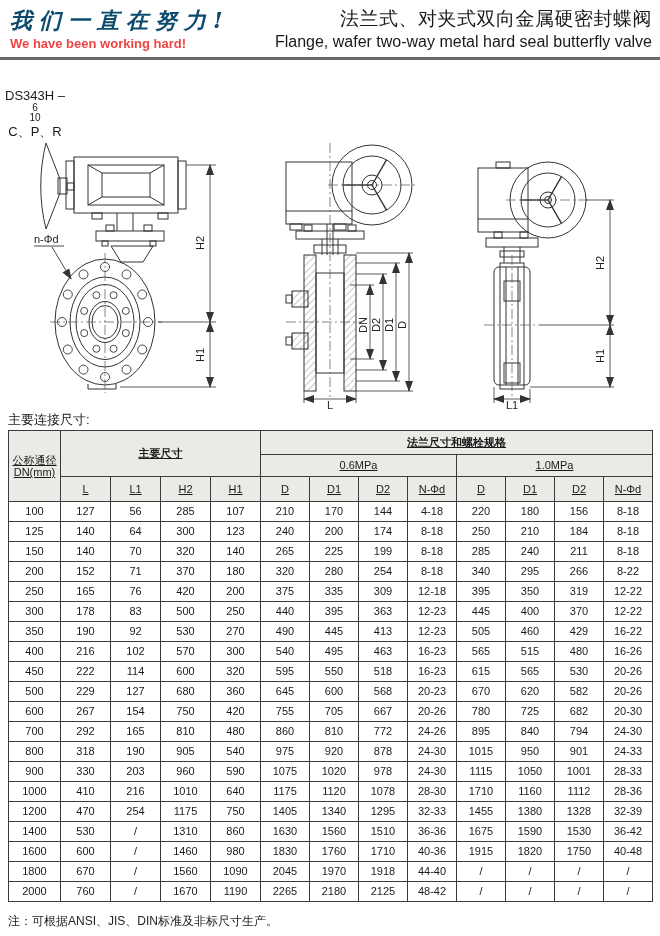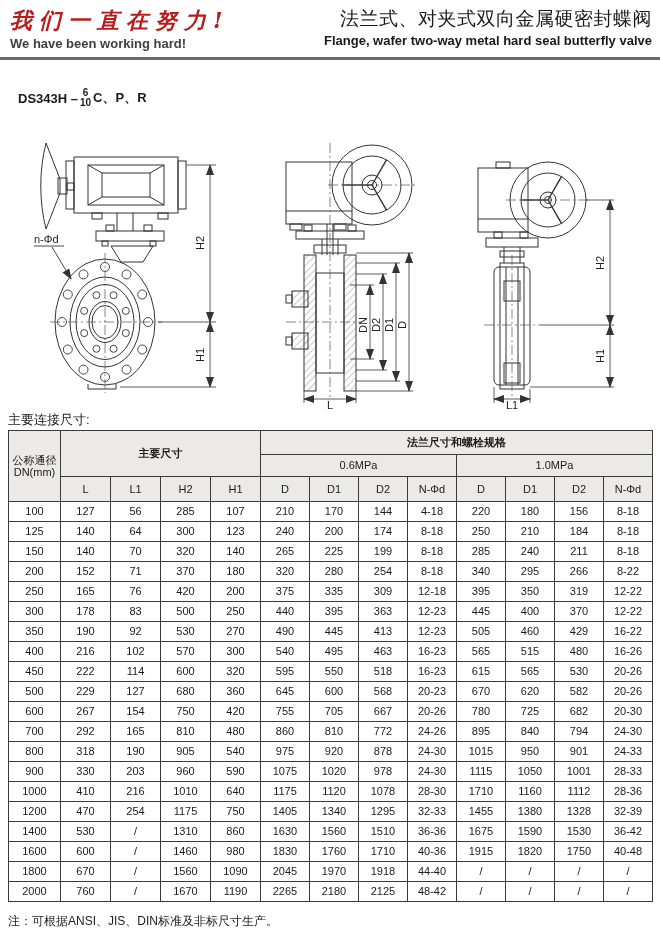--- a/index.html
+++ b/index.html
@@ -1,40 +1,40 @@
 <!DOCTYPE html>
 <html><head>
 <meta charset="utf-8">
 <style>
   html,body{margin:0;padding:0;background:#fff;}
   .page{position:relative;width:660px;height:936px;background:#ffffff;overflow:hidden;
         font-family:"Liberation Sans",sans-serif;color:#1a1a1a;}
   .abs{position:absolute;}
   
   .slogan-zh{top:6px;left:10px;font-family:"DejaVu Serif",serif;font-style:italic;font-weight:bold;
-             font-size:22px;letter-spacing:7px;color:#b91c1c;white-space:nowrap;}
-  .slogan-en{top:36px;left:10px;font-size:13px;font-weight:bold;color:#404040;white-space:nowrap;}
+             font-size:22px;letter-spacing:7px;color:#0c4a6e;white-space:nowrap;}
+  .slogan-en{top:36px;left:10px;font-size:13px;font-weight:bold;color:#ef4444;white-space:nowrap;}
   .title-zh{top:6px;right:8px;font-size:19px;font-weight:normal;letter-spacing:0.5px;white-space:nowrap;}
-  .title-en{top:33px;right:8px;font-size:13px;font-weight:bold;white-space:nowrap;padding-left:24px;}
+  .title-en{top:33px;right:8px;font-size:16px;font-weight:normal;white-space:nowrap;padding-left:24px;}
   .divider{top:57px;left:0;width:660px;height:3px;background:#6a6a6a;}
   
-  .model{top:88px;left:18px;font-size:13px;font-weight:bold;display:flex;align-items:center;white-space:nowrap;}
+  .model{top:88px;left:5px;font-size:13px;font-weight:normal;display:flex;align-items:center;white-space:nowrap;flex-direction:column;}
   .model .frac{display:inline-flex;flex-direction:column;align-items:center;line-height:1;
                font-size:10px;margin:0 2px;}
   .model .frac span{display:block;}
   
   svg{position:absolute;top:135px;}
   svg text{font-family:"Liberation Sans",sans-serif;font-size:11px;fill:#222;}
   
   .section-title{top:411px;left:8px;font-size:13px;font-weight:normal;}
   table.dims{position:absolute;top:430px;left:8px;border-collapse:collapse;table-layout:fixed;
              font-size:11px;}
   table.dims td{border:1px solid #3a3a3a;text-align:center;vertical-align:middle;padding:0;
                 line-height:1.1;background:#fff;}
-  table.dims tr.hrow td{background:#ebeae6;}
+  table.dims tr.hrow td{background:#ebeae6;text-decoration:underline;}
   td.grp{font-weight:bold;}
   tr.h1row td{height:23px;}
   tr.h2row td{height:21px;margin-left:44px;}
   tr.h3row td{height:24px;}
   tr.drow td{height:19px;}
   .note{top:913px;left:8px;font-size:12px;color:#222;}
 </style>
 </head>
 <body>
 

